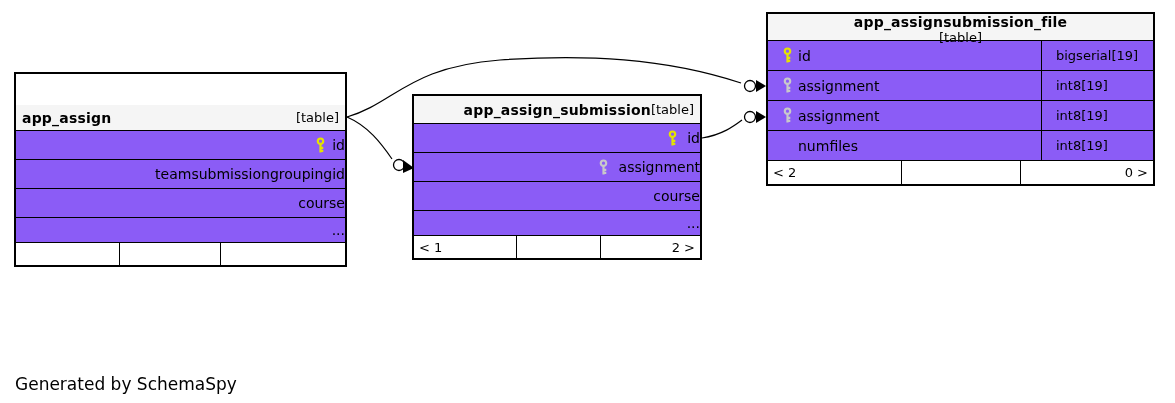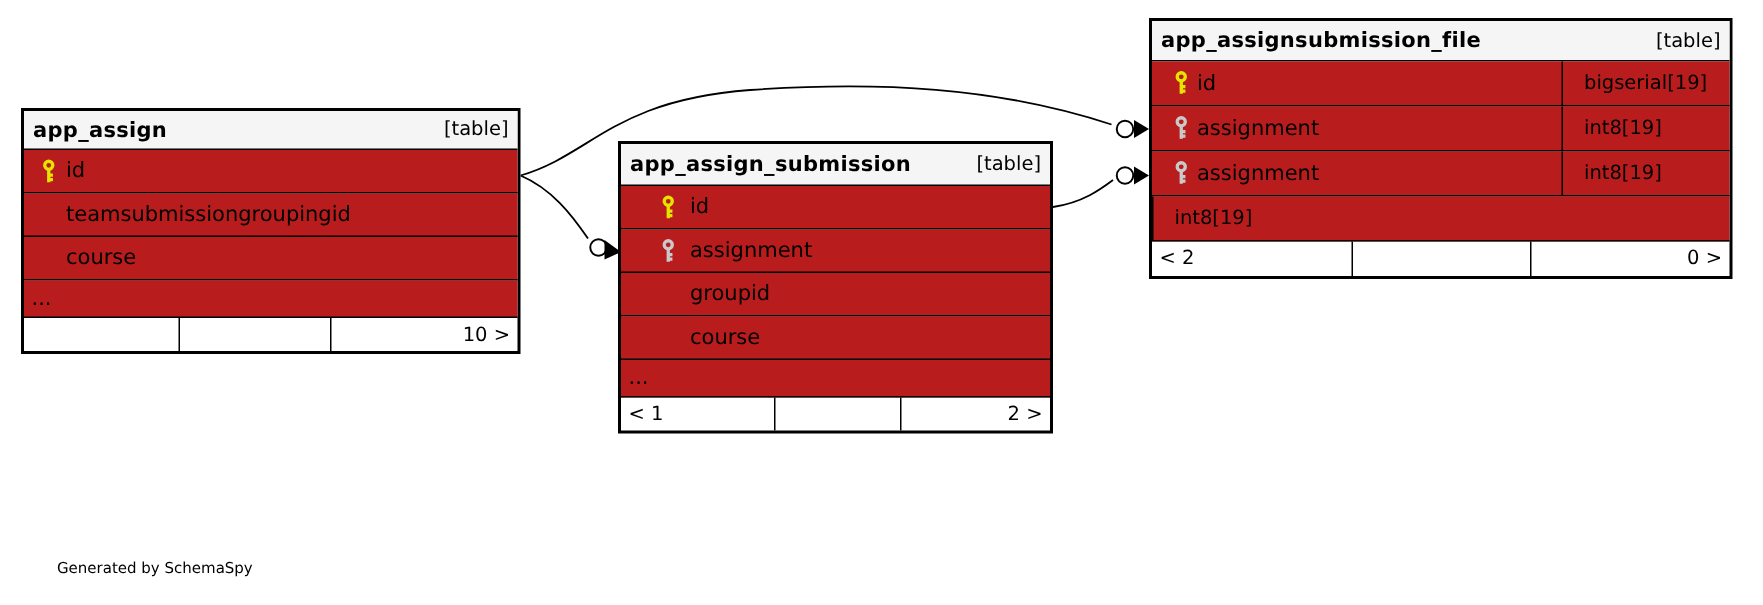--- a/index.html
+++ b/index.html
@@ -6,66 +6,66 @@
   #canvas{
     position:relative;width:1175px;height:403px;background:#ffffff;
     font-family:"DejaVu Sans","Liberation Sans",sans-serif;color:#000;
     overflow:hidden;
   }
   .tbl{position:absolute;background:#fff;border:2px solid #000;box-sizing:border-box;}
   .hdr{display:flex;justify-content:space-between;align-items:center;
        background:#f5f5f5;border-bottom:1px solid #000;padding:0 6px;}
   .tname{font-weight:bold;font-size:14px;letter-spacing:.2px;}
   .badge{font-size:13px;}
-  .row{display:flex;align-items:center;border-bottom:1px solid #000;font-size:14px;background:#b91c1c;}
+  .row{display:flex;align-items:center;border-bottom:1px solid #000;font-size:14px;background:#8b5cf6;justify-content:flex-end;}
   .row.ellipsis{padding-left:5px;}
   .keyicon{display:flex;justify-content:center;align-items:center;flex:none;}
   .keyicon.pk{color:#e4e400;}
   .keyicon.fk{color:#c9c9c9;}
   .cname{white-space:nowrap;}
   .namecell{flex:1;display:flex;align-items:center;height:100%;}
   .ctype{width:97px;flex:none;border-left:1px solid #000;align-self:stretch;
          display:flex;align-items:center;padding-left:14px;font-size:13px;white-space:nowrap;}
   .foot{display:flex;font-size:13px;}
   .fc{border-right:1px solid #000;display:flex;align-items:center;
       padding:0 5px;box-sizing:border-box;}
   .fc.last{border-right:none;flex:1;justify-content:flex-end;}
 
   
   #t1{left:14px;top:72px;width:333px;}
-  #t1 .hdr{height:25px;}
+  #t1 .hdr{height:25px;margin-top:31px;}
   #t1 .row{height:28px;padding-left:4px;}
   #t1 .row.ellipsis{height:24px;padding-left:5px;}
   #t1 .keyicon{width:24px;}
   #t1 .foot{height:22px;}
   #t1 .fc1{width:104px;}
   #t1 .fc2{width:101px;}
 
   
   #t2{left:412px;top:94px;width:290px;}
-  #t2 .hdr{height:27px;}
+  #t2 .hdr{height:27px;justify-content:flex-end;}
   #t2 .row{height:28px;padding-left:16px;}
   #t2 .row.ellipsis{height:24px;padding-left:5px;}
   #t2 .keyicon{width:30px;}
   #t2 .foot{height:22px;}
   #t2 .fc1{width:103px;}
   #t2 .fc2{width:84px;}
 
   
   #t3{left:766px;top:12px;width:389px;}
-  #t3 .hdr{height:26px;}
+  #t3 .hdr{height:26px;flex-direction:column;}
   #t3 .row{height:29px;}
   #t3 .row .namecell{padding-left:8px;}
   #t3 .keyicon{width:22px;}
   #t3 .foot{height:23px;}
   #t3 .fc1{width:134px;}
   #t3 .fc2{width:119px;}
 
   #edges{position:absolute;left:0;top:0;pointer-events:none;}
-  #caption{position:absolute;left:15px;top:374px;font-size:10px;margin-left:23px;}
+  #caption{position:absolute;left:15px;top:374px;font-size:17px;}
 </style>
 </head>
 <body>
 
 <div id="canvas">
 
   <svg id="edges" width="1175" height="403" viewBox="0 0 1175 403">
 
     <path d="M 347 117 C 395 103 408 67 500 60 C 585 54 665 58 741 83" fill="none" stroke="#000" stroke-width="1.2"></path>
     <circle cx="750" cy="86" r="5.5" fill="#fff" stroke="#000" stroke-width="1.3"></circle>
@@ -101,21 +101,20 @@
     <div class="row">
       <span class="keyicon"></span>
       <span class="cname">course</span>
     </div>
     <div class="row ellipsis">
       <span class="cname">...</span>
     </div>
     <div class="foot">
       <span class="fc fc1"></span>
       <span class="fc fc2"></span>
-      <span class="fc last">10 &gt;</span>
     </div>
   </div>
 
   <div class="tbl" id="t2">
     <div class="hdr">
       <span class="tname">app_assign_submission</span>
       <span class="badge">[table]</span>
     </div>
     <div class="row">
       <span class="keyicon pk">
@@ -127,24 +126,20 @@
       <span class="cname">id</span>
     </div>
     <div class="row">
       <span class="keyicon fk">
         <svg width="11" height="17" viewBox="0 0 11 17">
             <circle cx="5.5" cy="4.2" r="2.7" fill="none" stroke="currentColor" stroke-width="2.2"></circle>
             <path d="M5.5 6.8 V15.5 M5.5 10.8 H8.3 M5.5 13.8 H8.3" stroke="currentColor" stroke-width="2.2" fill="none"></path>
           </svg>
       </span>
       <span class="cname">assignment</span>
-    </div>
-    <div class="row">
-      <span class="keyicon"></span>
-      <span class="cname">groupid</span>
     </div>
     <div class="row">
       <span class="keyicon"></span>
       <span class="cname">course</span>
     </div>
     <div class="row ellipsis">
       <span class="cname">...</span>
     </div>
     <div class="foot">
       <span class="fc fc1">&lt; 1</span>
@@ -188,20 +183,24 @@
           <svg width="11" height="17" viewBox="0 0 11 17">
               <circle cx="5.5" cy="4.2" r="2.7" fill="none" stroke="currentColor" stroke-width="2.2"></circle>
               <path d="M5.5 6.8 V15.5 M5.5 10.8 H8.3 M5.5 13.8 H8.3" stroke="currentColor" stroke-width="2.2" fill="none"></path>
             </svg>
         </span>
         <span class="cname">assignment</span>
       </span>
       <span class="ctype">int8[19]</span>
     </div>
     <div class="row">
+      <span class="namecell">
+        <span class="keyicon"></span>
+        <span class="cname">numfiles</span>
+      </span>
       <span class="ctype">int8[19]</span>
     </div>
     <div class="foot">
       <span class="fc fc1">&lt; 2</span>
       <span class="fc fc2"></span>
       <span class="fc last">0 &gt;</span>
     </div>
   </div>
 
   <div id="caption">Generated by SchemaSpy</div>

